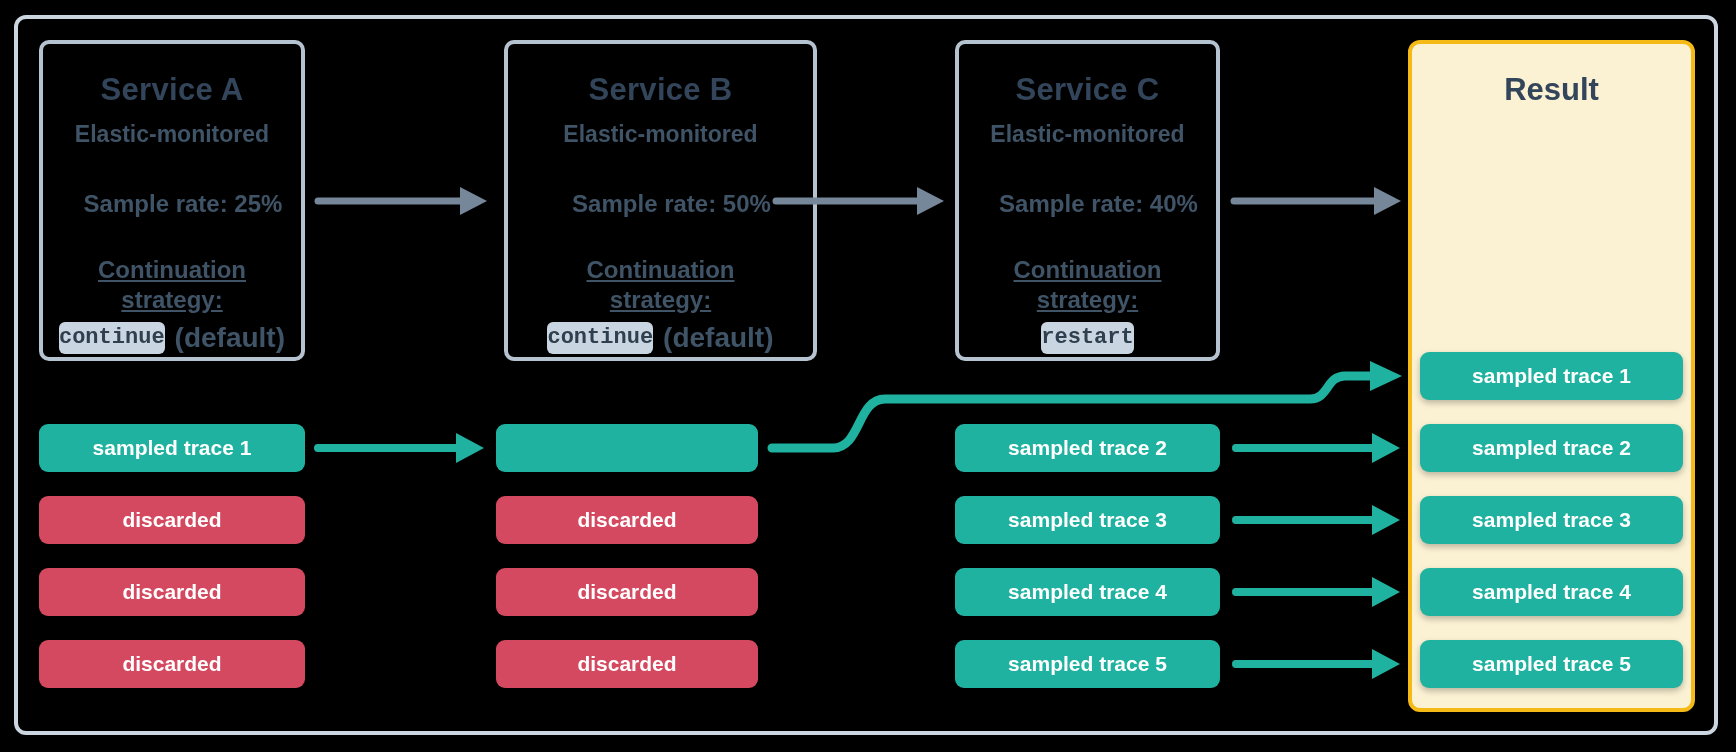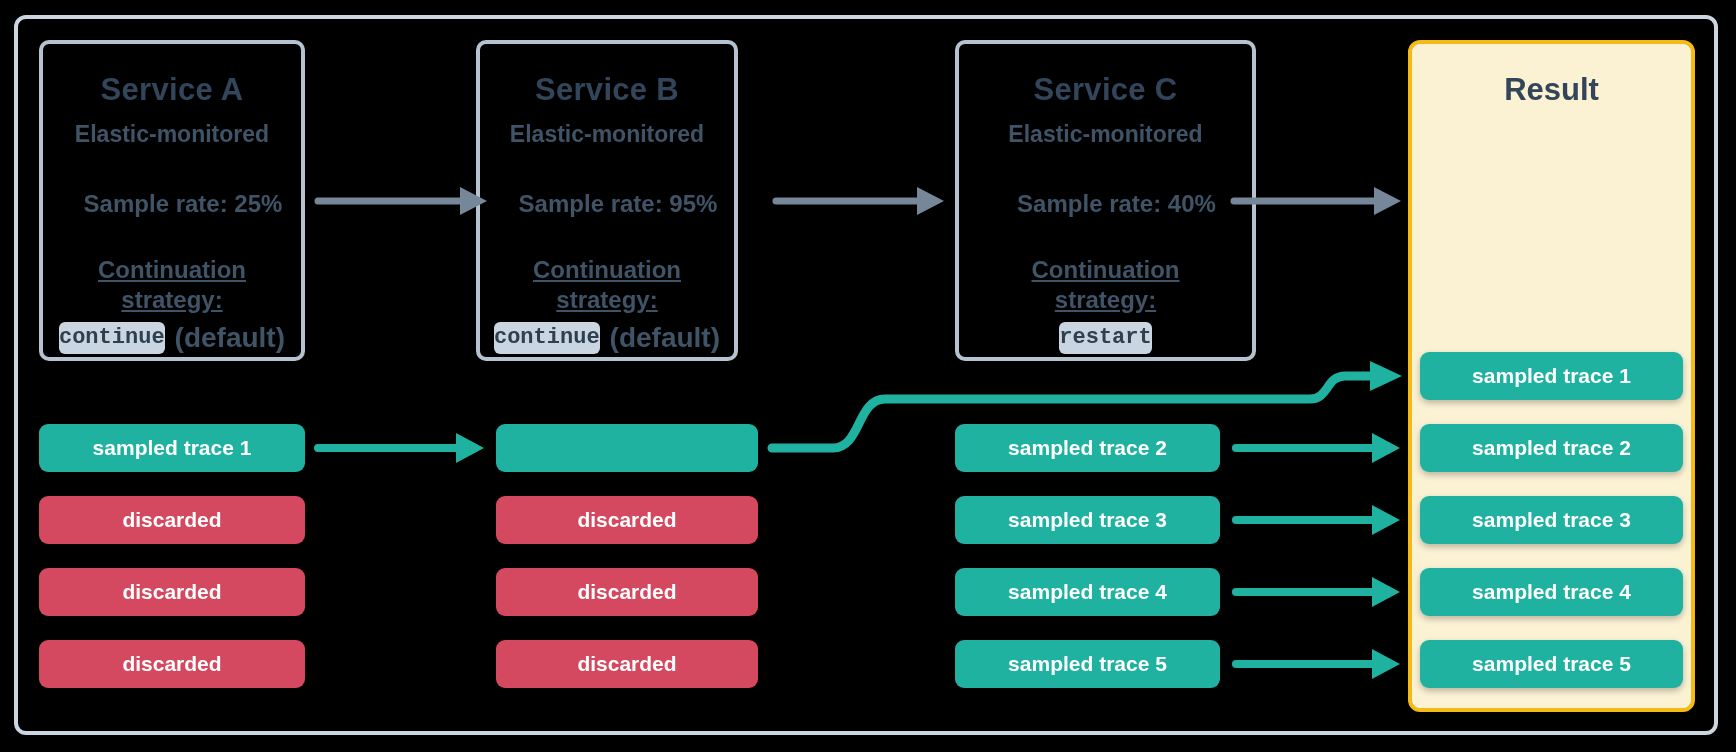--- a/index.html
+++ b/index.html
@@ -61,32 +61,32 @@
     <div class="svc-title">Service A</div>
     <div class="svc-sub">Elastic-monitored</div>
     <div class="svc-rate">Sample rate: 25%</div>
     <div class="svc-cont">Continuation strategy:</div>
     <div class="badge-row">
       <span class="badge">continue</span>
       <span class="badge-note">(default)</span>
     </div>
   </div>
 
-  <div class="svc" style="left:476px;width:262px">
+  <div class="svc" style="left:504px;width:313px">
     <div class="svc-title">Service B</div>
     <div class="svc-sub">Elastic-monitored</div>
-    <div class="svc-rate">Sample rate: 95%</div>
+    <div class="svc-rate">Sample rate: 50%</div>
     <div class="svc-cont">Continuation strategy:</div>
     <div class="badge-row">
       <span class="badge">continue</span>
       <span class="badge-note">(default)</span>
     </div>
   </div>
 
-  <div class="svc" style="left:955px;width:301px">
+  <div class="svc" style="left:955px;width:265px">
     <div class="svc-title">Service C</div>
     <div class="svc-sub">Elastic-monitored</div>
     <div class="svc-rate">Sample rate: 40%</div>
     <div class="svc-cont">Continuation strategy:</div>
     <div class="badge-row">
       <span class="badge">restart</span>
 
     </div>
   </div>
 

